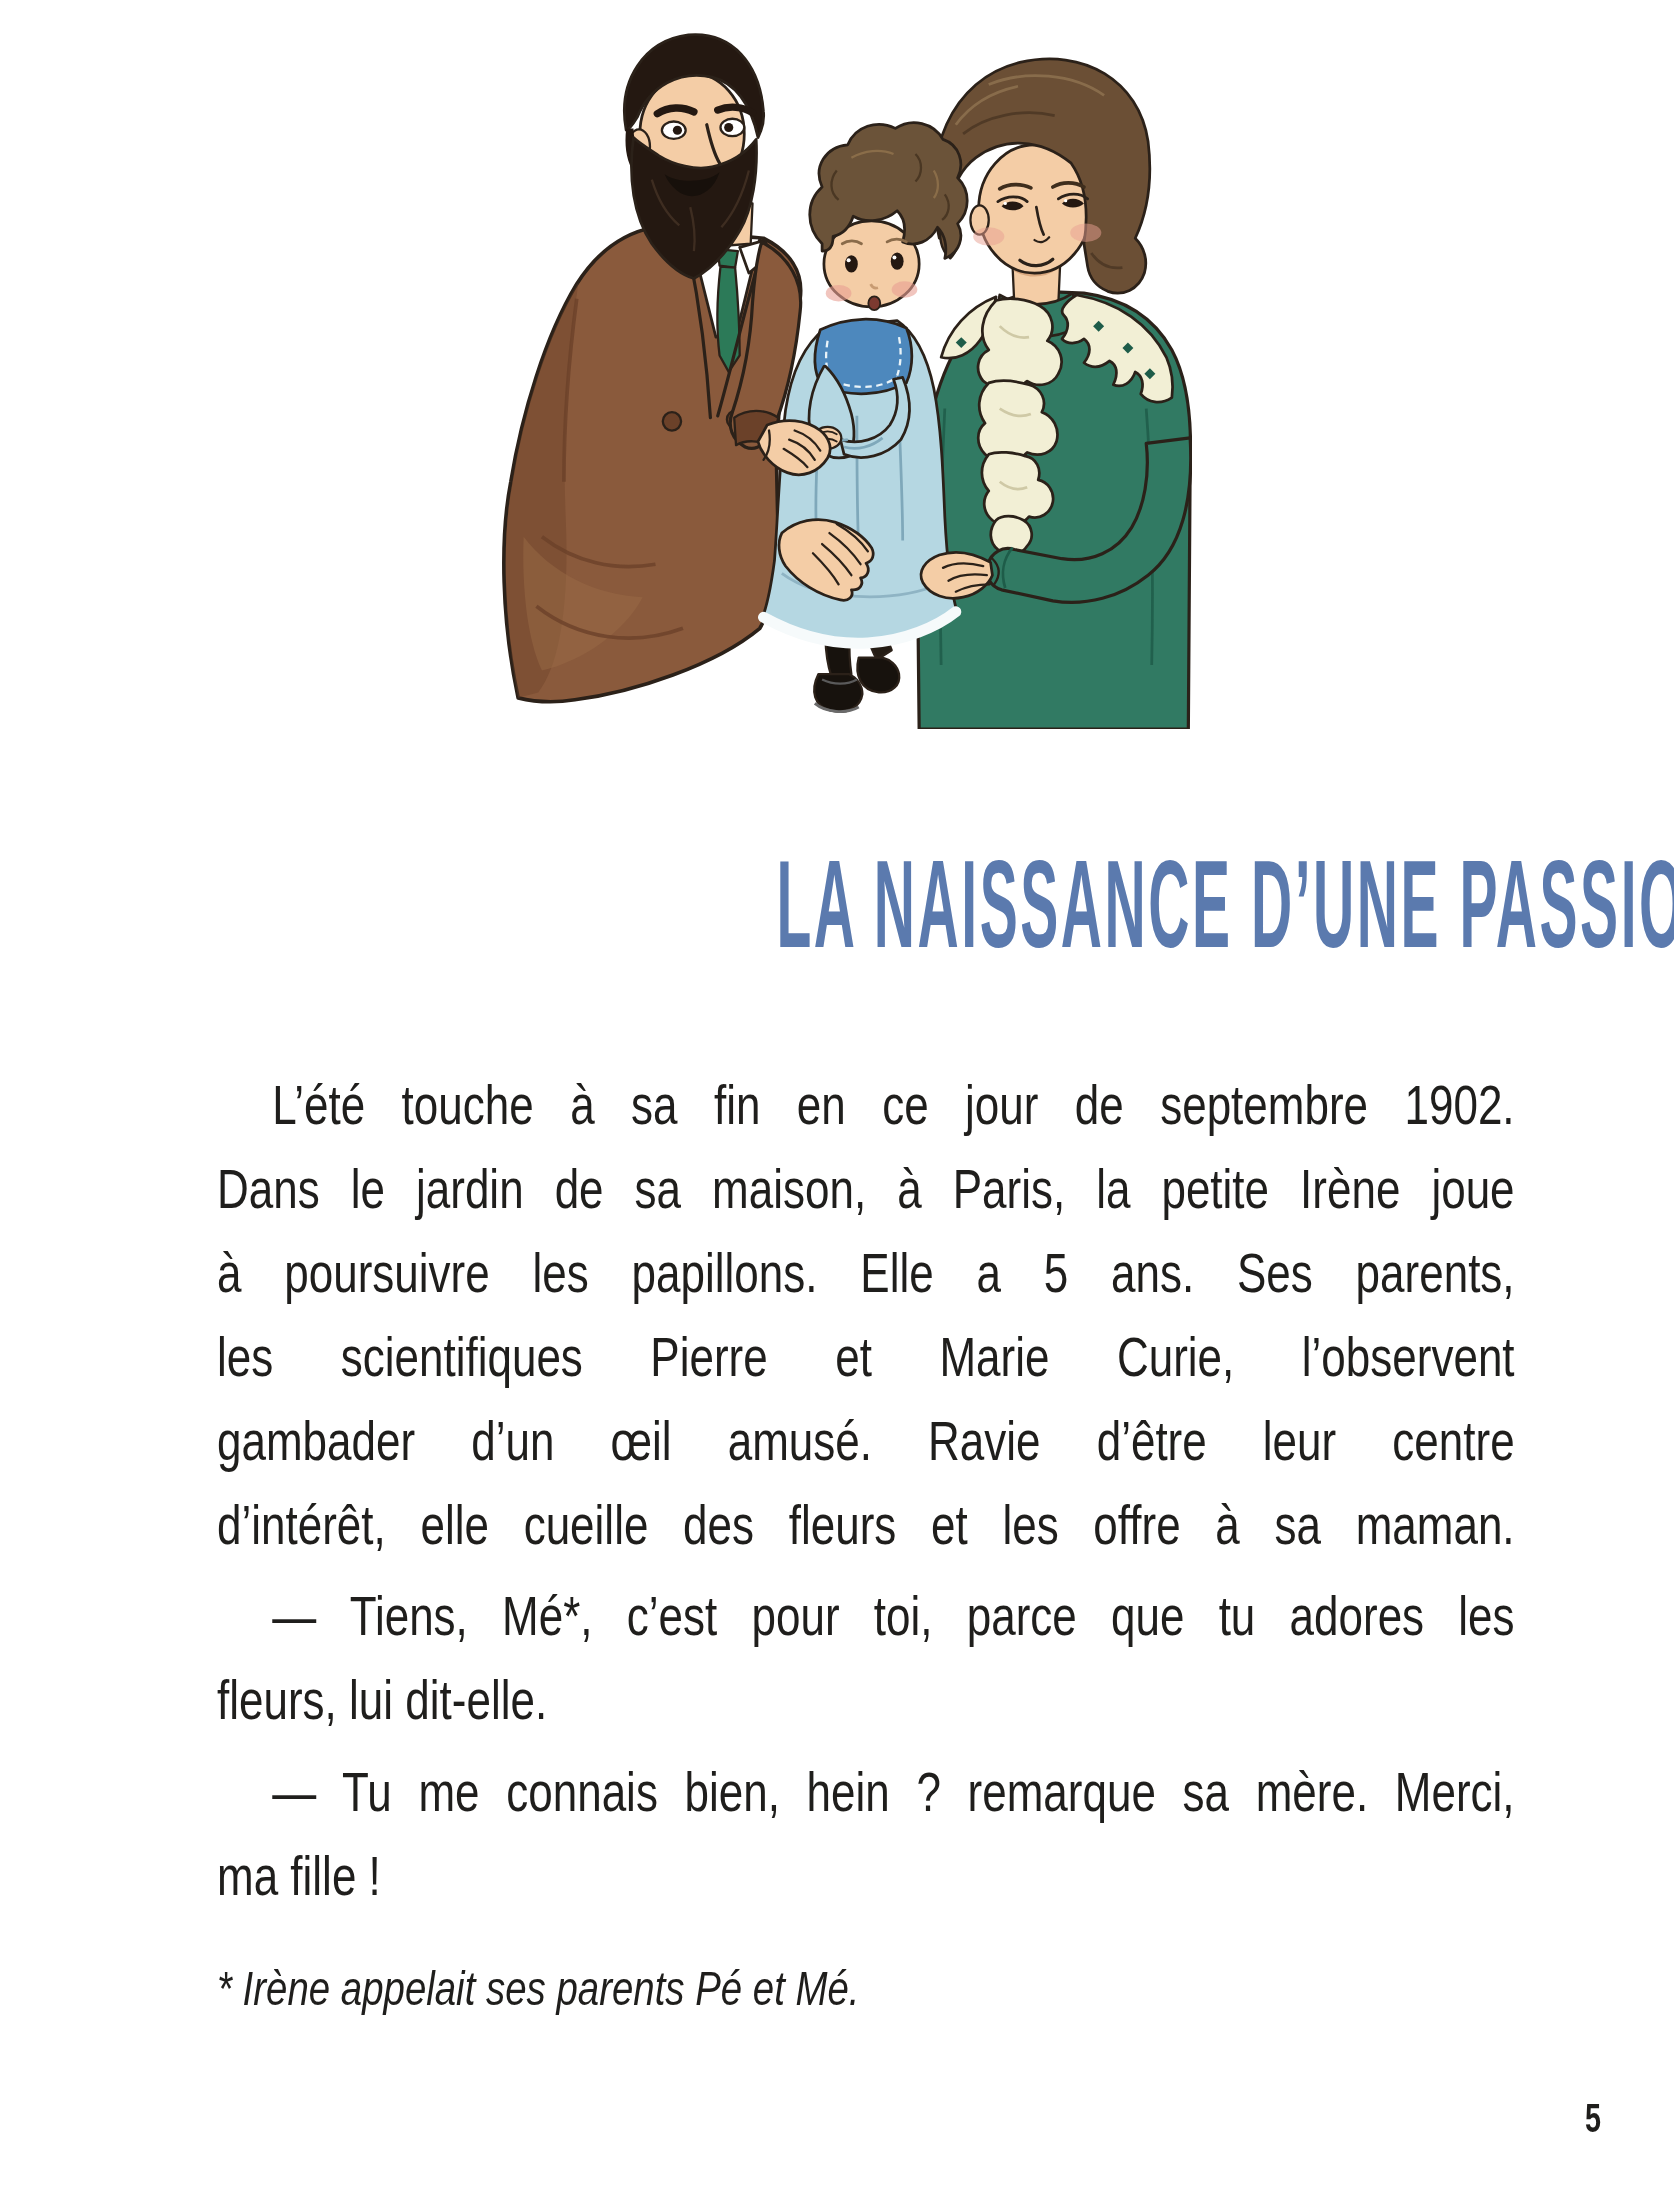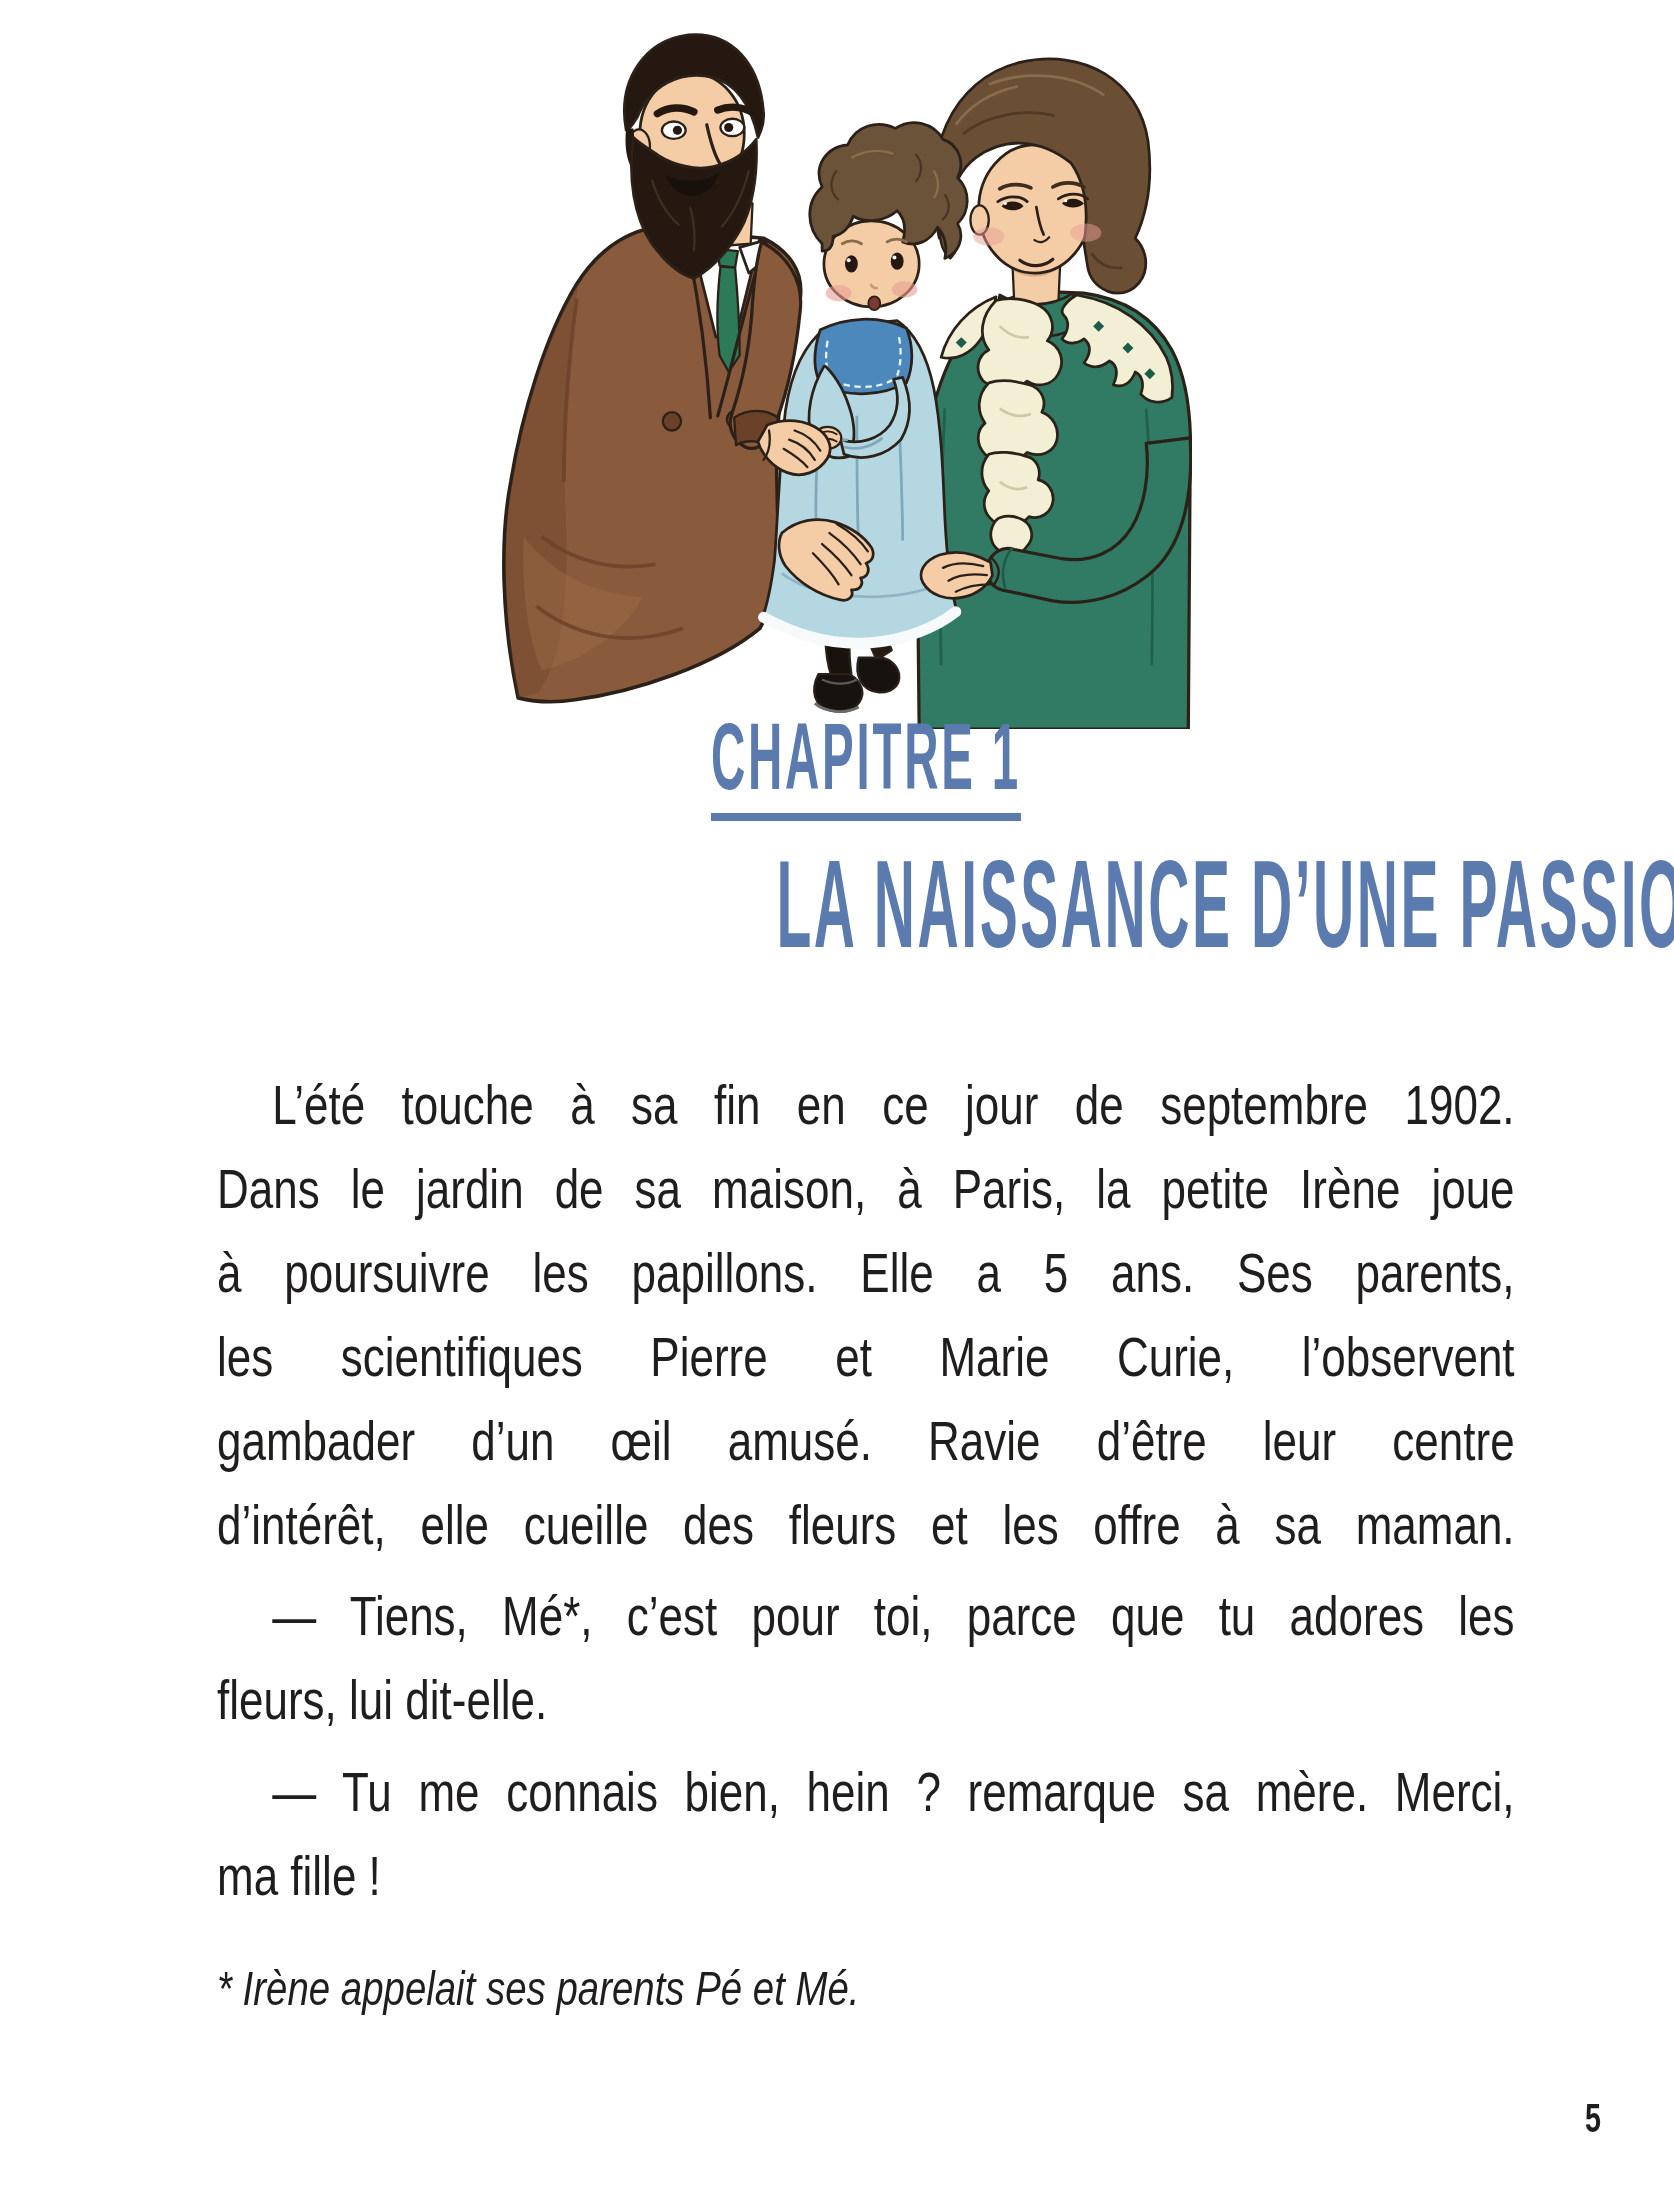--- a/index.html
+++ b/index.html
@@ -257,23 +257,20 @@
       <path fill="none" stroke="var(--marie-dress-fold)" stroke-width="3" d="M574,572 C564,584 561,600 566,616"></path>
       <path class="ol" stroke-width="3" fill="var(--skin)" d="M550,588 C532,578 512,574 494,580 C478,586 470,598 476,610 C484,624 502,630 520,626
            C536,623 548,612 552,602 Z"></path>
       <path fill="none" class="ol" stroke-width="2.5" d="M542,592 C526,588 510,588 498,594"></path>
       <path fill="none" class="ol" stroke-width="2.5" d="M546,602 C530,600 514,602 504,608"></path>
       <path fill="none" class="ol" stroke-width="2.5" d="M549,612 C536,612 522,615 512,620"></path>
       <path fill="none" class="ol" stroke-width="2.5" d="M552,584 C560,592 561,602 554,612"></path>
     </g>
   </svg>
 
-  <div class="heading-wrap chapter-label-wrap">
-    <span class="chapter-label">CHAPITRE 1</span>
-  </div>
   <div class="heading-wrap chapter-title-wrap">
     <span class="chapter-title">LA NAISSANCE D’UNE PASSION</span>
   </div>
 
   <div class="body-block">
     <div class="para">
       <div class="bline indent">L’été touche à sa fin en ce jour de septembre 1902.</div>
       <div class="bline">Dans le jardin de sa maison, à Paris, la petite Irène joue</div>
       <div class="bline">à poursuivre les papillons. Elle a 5 ans. Ses parents,</div>
       <div class="bline">les scientifiques Pierre et Marie Curie, l’observent</div>

